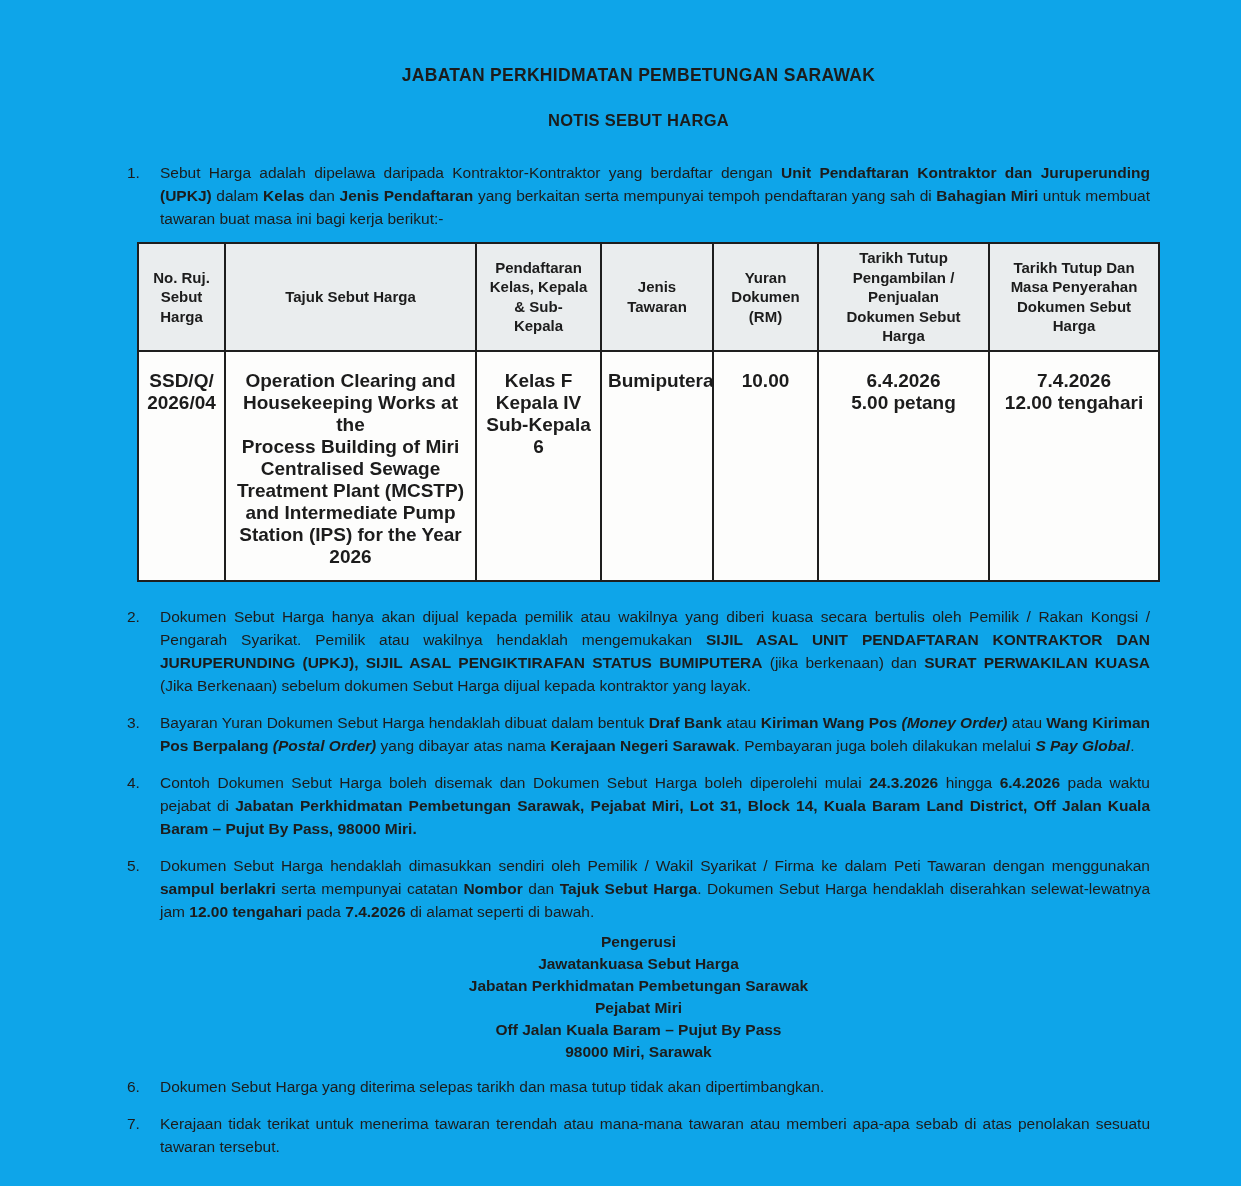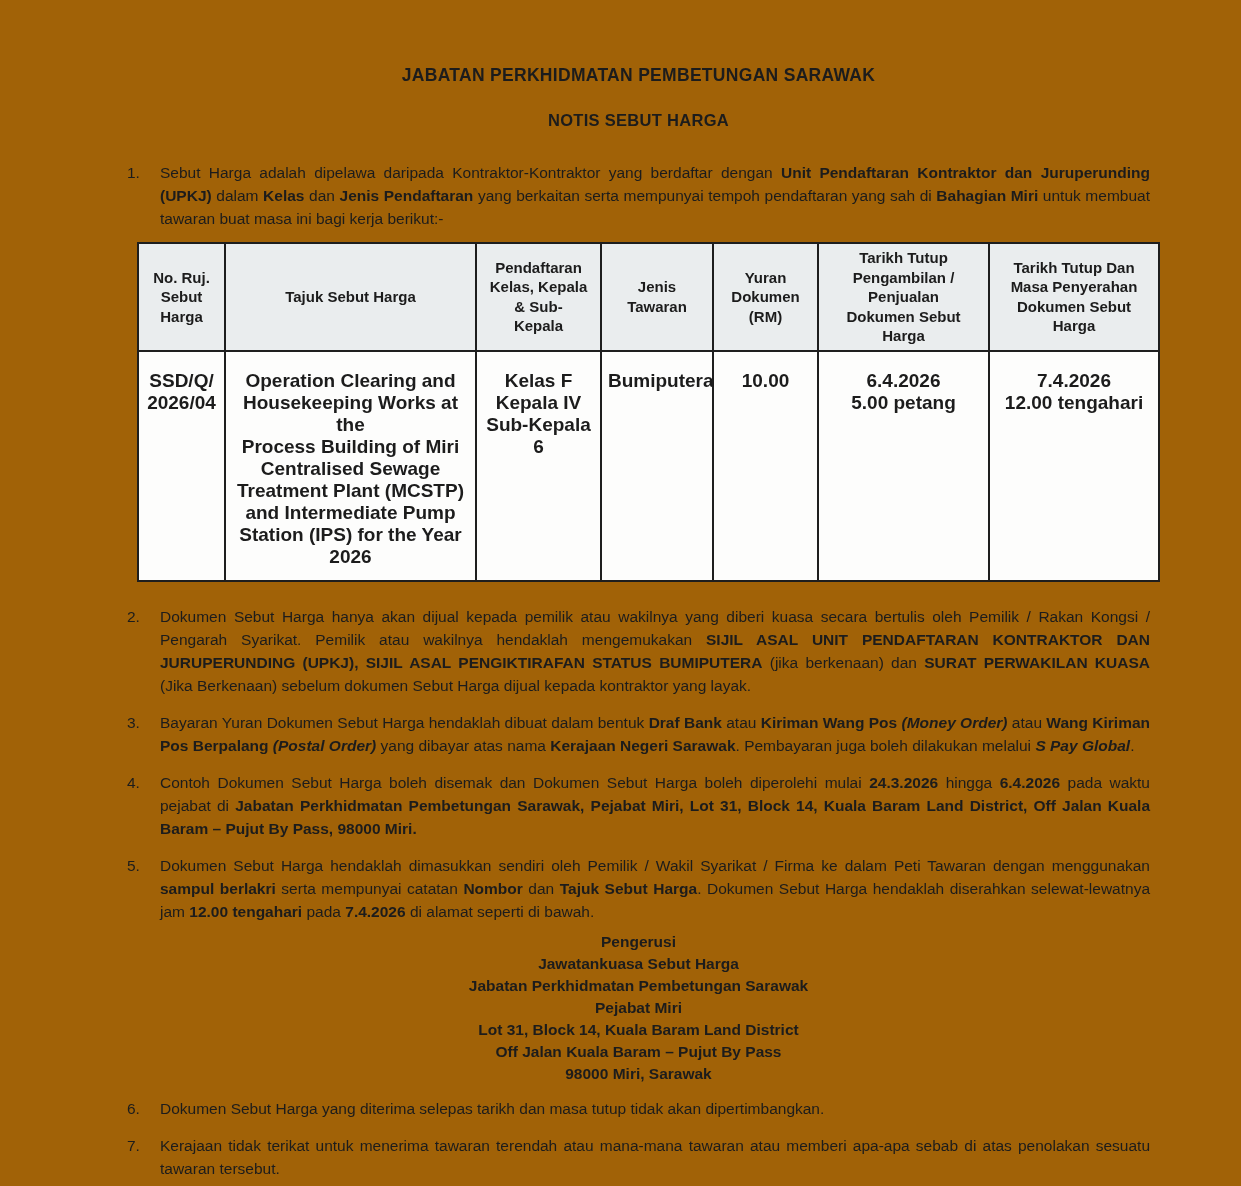--- a/index.html
+++ b/index.html
@@ -1,20 +1,20 @@
 <!DOCTYPE html>
 <html><head>
 <meta charset="utf-8">
 <style>
   html,body { margin:0; padding:0; background:#ffffff; }
   .page {
     position:relative;
     width:1241px; height:1186px;
     box-sizing:border-box;
-    background:#a16207;
+    background:#0ea5e9;
     color:#1c1c1c;
     font-family:"Liberation Sans", sans-serif;
     font-size:15.5px;
     line-height:23px;
     padding:64px 91px 20px 127px;
     overflow:hidden;
   }
   .b { font-weight:bold; }
   .i { font-style:italic; }
 
@@ -169,21 +169,20 @@
   <div class="item i5">
     <span class="num">5.</span>
     <span class="body"><span>Dokumen Sebut Harga hendaklah dimasukkan sendiri oleh Pemilik / Wakil Syarikat / Firma ke dalam Peti Tawaran dengan menggunakan </span><span class="b">sampul berlakri</span><span> serta mempunyai catatan </span><span class="b">Nombor</span><span> dan </span><span class="b">Tajuk Sebut Harga</span><span>. Dokumen Sebut Harga hendaklah diserahkan selewat-lewatnya jam </span><span class="b">12.00 tengahari</span><span> pada </span><span class="b">7.4.2026</span><span> di alamat seperti di bawah.</span></span>
   </div>
 
   <div class="address">
     <div>Pengerusi</div>
     <div>Jawatankuasa Sebut Harga</div>
     <div>Jabatan Perkhidmatan Pembetungan Sarawak</div>
     <div>Pejabat Miri</div>
-    <div>Lot 31, Block 14, Kuala Baram Land District</div>
     <div>Off Jalan Kuala Baram – Pujut By Pass</div>
     <div>98000 Miri, Sarawak</div>
   </div>
 
   <div class="item i6">
     <span class="num">6.</span>
     <span class="body"><span>Dokumen Sebut Harga yang diterima selepas tarikh dan masa tutup tidak akan dipertimbangkan.</span></span>
   </div>
 
   <div class="item i7">

